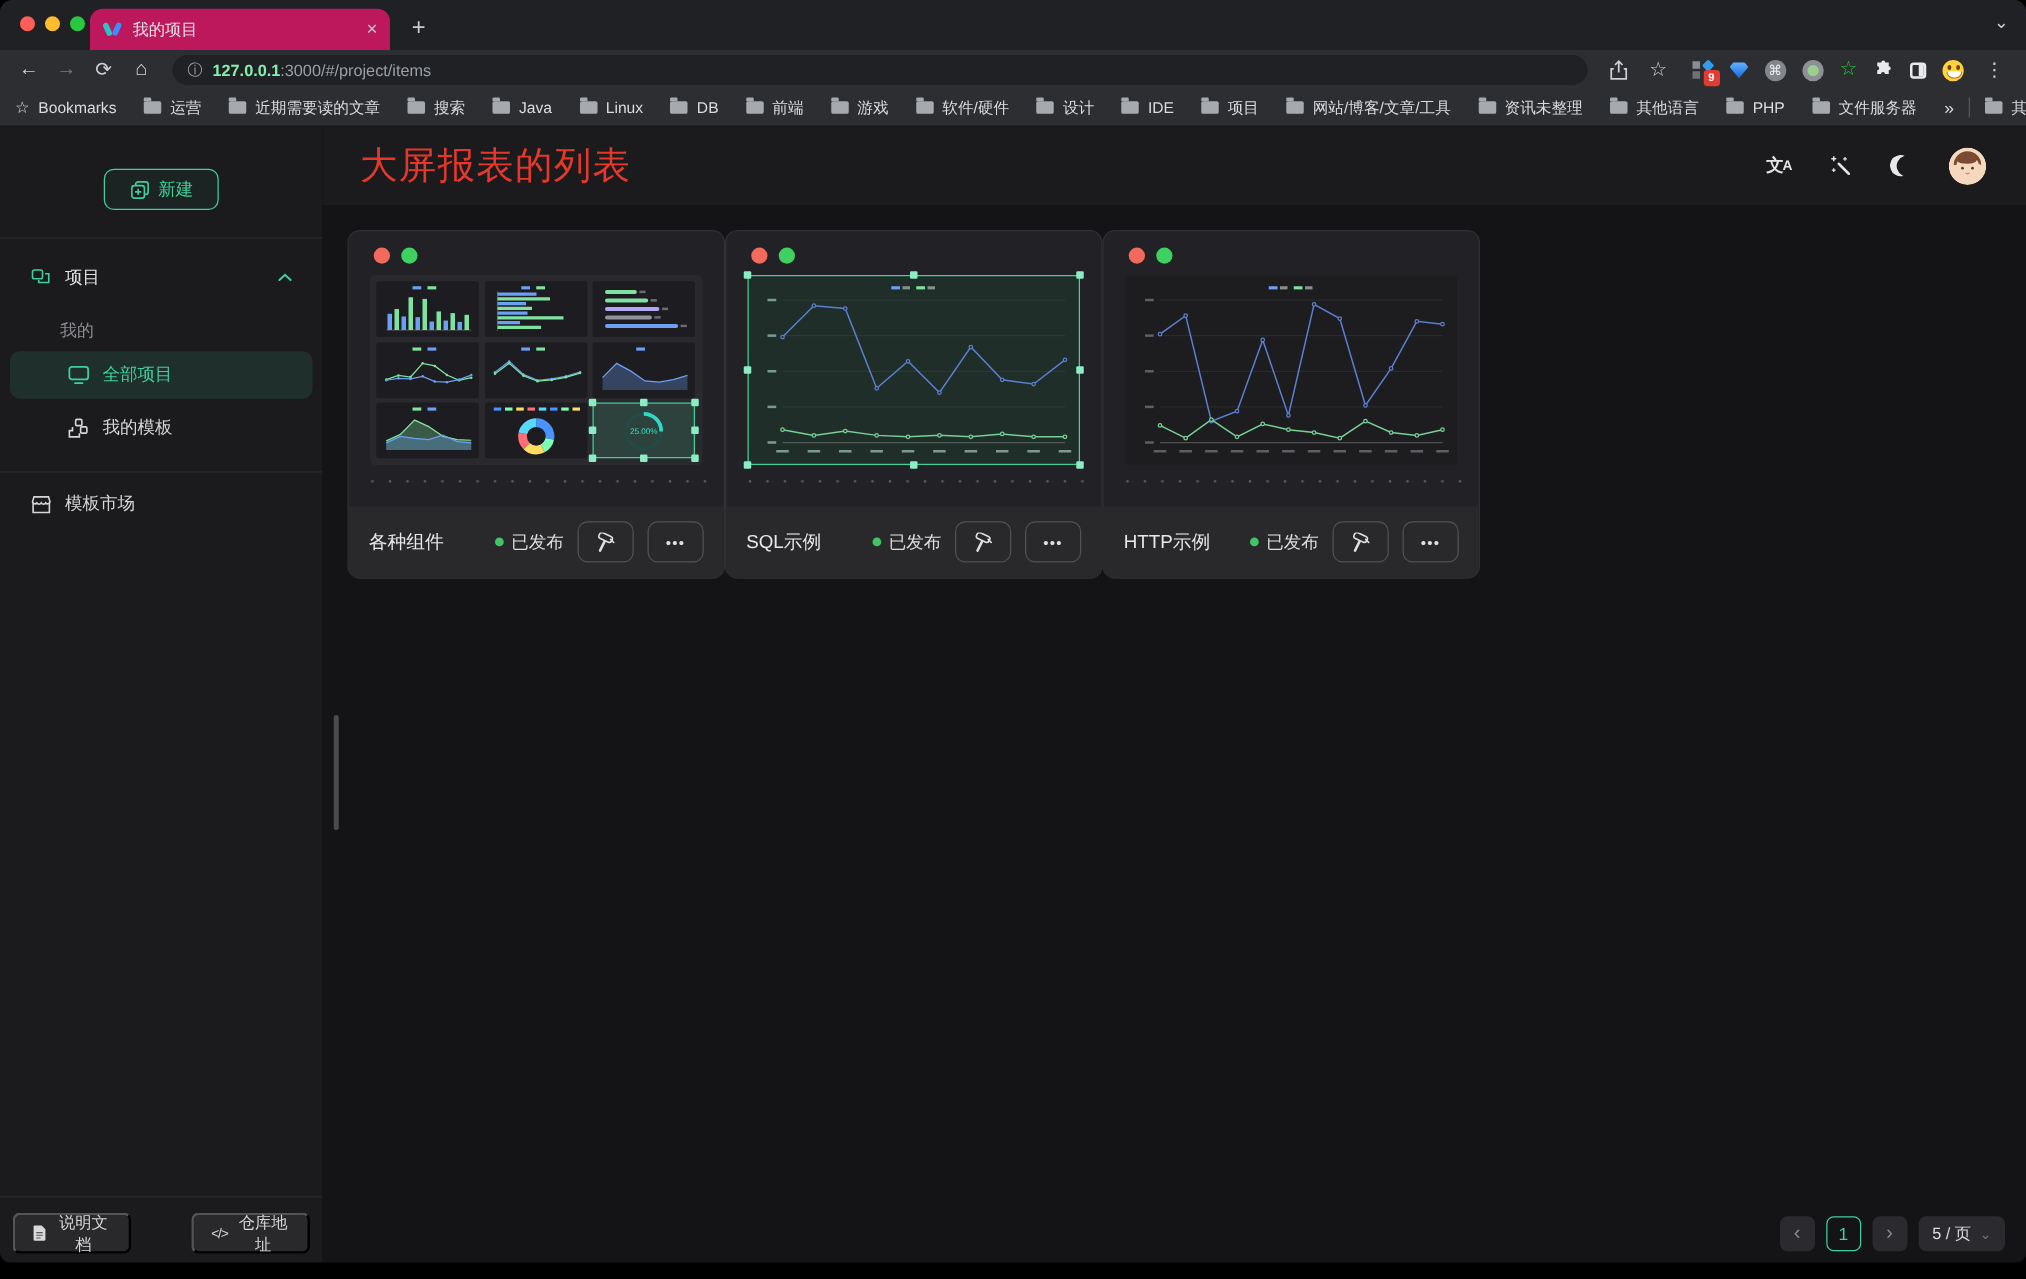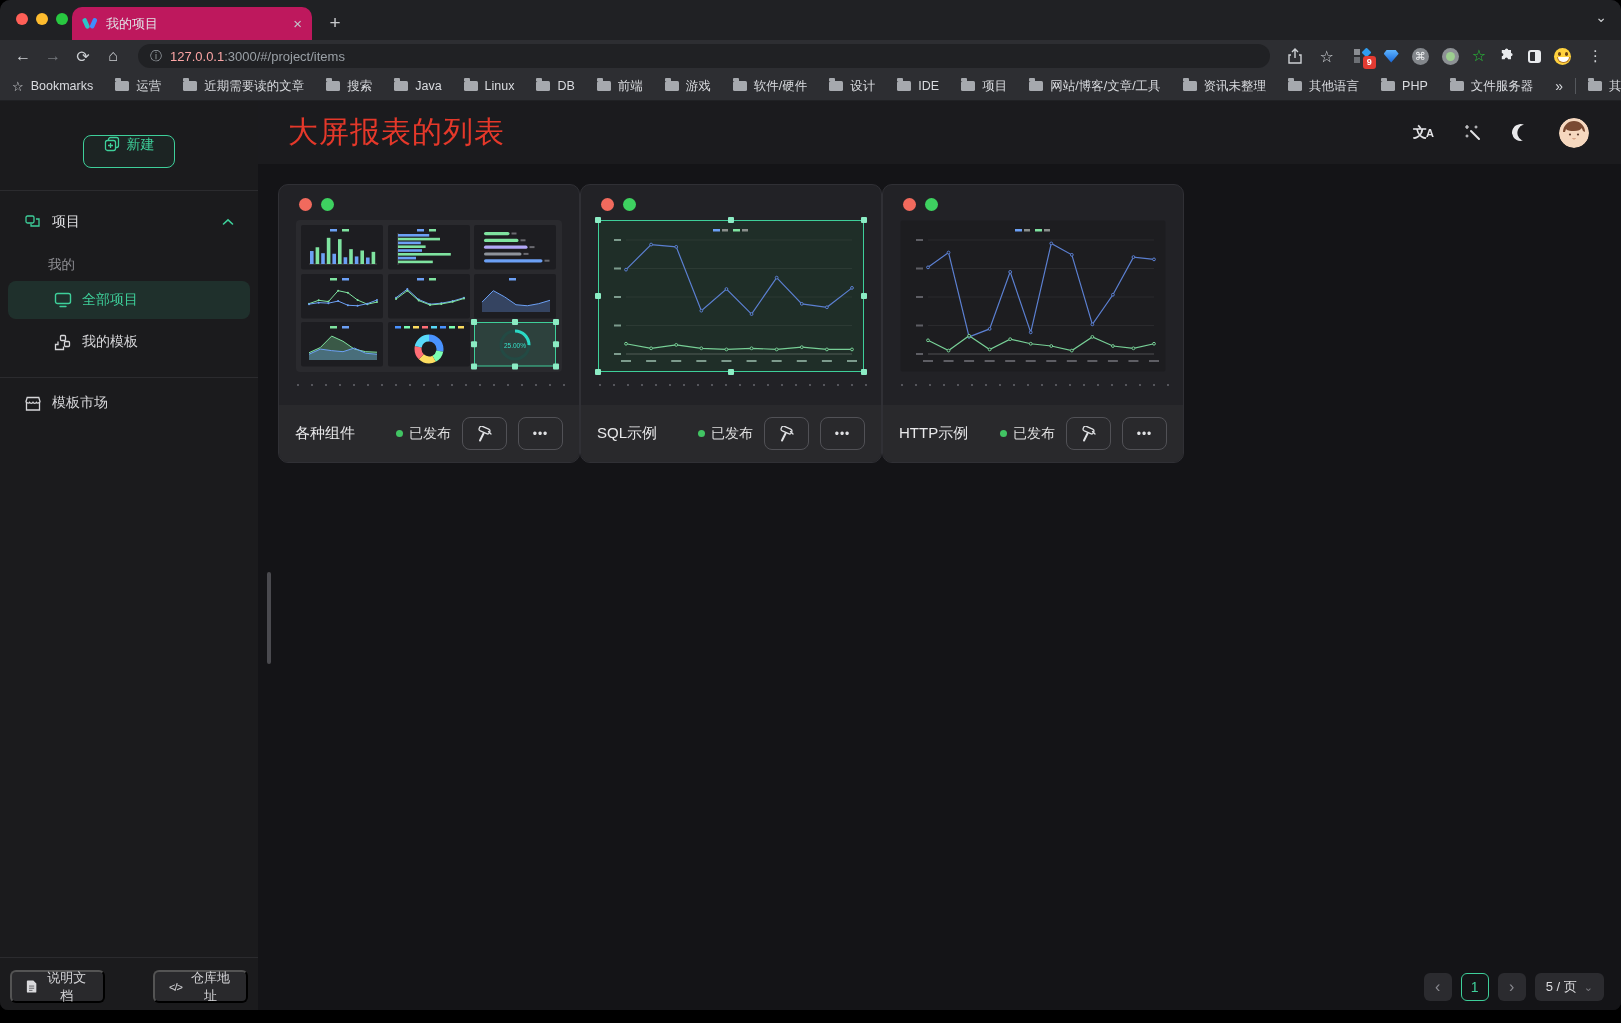--- a/index.html
+++ b/index.html
@@ -18,21 +18,21 @@
   .newtab-btn{position:absolute;left:322px;top:10px;color:#c9cbce;font-size:19px;font-weight:400;width:26px;height:26px;text-align:center;line-height:26px;}
   .tab-search{position:absolute;right:14px;top:9px;color:#c9cbce;font-size:14px;}
 
   
   .toolbar{height:32px;background:#2d2e32;display:flex;align-items:center;padding:0 10px;gap:4px;flex:none;}
   .nav-ic{width:26px;height:26px;display:flex;align-items:center;justify-content:center;color:#cdd0d4;font-size:16px;border-radius:50%;}
   .nav-ic.dim{color:#75797e;}
   .urlbar{flex:1;height:24px;background:#202124;border-radius:12px;display:flex;align-items:center;padding:0 12px;margin:0 8px;gap:8px;}
   .url-info{color:#9aa0a6;font-size:12px;}
   .url-text{font-size:13px;color:#9aa0a6;white-space:nowrap;}
-  .url-text b{color:#fca5a5;font-weight:400;}
+  .url-text b{color:#86efac;font-weight:700;}
   .url-actions{display:flex;align-items:center;gap:6px;margin-left:auto;}
   .ext-row{display:flex;align-items:center;gap:13px;padding:0 4px 0 10px;}
   .sq-ext{position:relative;width:17px;height:17px;}
   .sq-ext .s1{position:absolute;left:0;top:1px;width:6px;height:6px;background:#8a8d92;}
   .sq-ext .s2{position:absolute;left:0;top:9px;width:6px;height:6px;background:#6d7075;}
   .sq-ext .s3{position:absolute;left:9px;top:1px;width:7px;height:7px;background:#2f9df0;transform:rotate(45deg);border-radius:1px;}
   .ext-badge{position:absolute;right:-5px;bottom:-4px;background:#e33b32;color:#fff;font-size:9px;font-weight:700;width:13px;height:13px;border-radius:3px;text-align:center;line-height:13px;}
   .gem{width:15px;height:13px;background:linear-gradient(180deg,#5db3ff,#1565d8);clip-path:polygon(50% 100%,0 32%,22% 0,78% 0,100% 32%);}
   .circ-ext{width:17px;height:17px;border-radius:50%;background:#83878c;display:flex;align-items:center;justify-content:center;color:#eceef0;font-size:11px;}
   .circ-dot{width:17px;height:17px;border-radius:50%;background:#8d9195;display:flex;align-items:center;justify-content:center;}
@@ -54,21 +54,21 @@
   .bm-right{margin-left:auto;display:flex;align-items:center;gap:12px;}
   .bm-sep{width:1px;height:16px;background:#55585d;}
   .bm-overflow{color:#dadce0;font-size:14px;}
 
   
   .app{flex:1;display:flex;min-height:0;}
   .sidebar{width:258px;background:#1b1b1d;position:relative;flex:none;}
   .main{flex:1;background:#141417;position:relative;display:flex;flex-direction:column;min-width:0;}
 
   
-  .new-btn{margin:34px auto 0;display:flex;justify-content:center;gap:7px;width:92px;height:33px;border:1px solid #3ecf9a;border-radius:8px;color:#3ecf9a;font-size:14px;background:rgba(62,207,154,0.05);}
+  .new-btn{margin:34px auto 0;display:flex;align-items:center;justify-content:center;gap:7px;width:92px;height:33px;border:1px solid #3ecf9a;border-radius:8px;color:#3ecf9a;font-size:14px;background:rgba(62,207,154,0.05);}
   .sb-divider{height:1px;background:#2b2b2e;margin:22px 0 0;}
   .sb-section{display:flex;align-items:center;height:34px;padding:0 24px;margin-top:14px;color:#e0e0e3;font-size:14px;gap:10px;}
   .sb-section .chev{margin-left:auto;}
   .sb-group{color:#8d8d92;font-size:13.5px;padding-left:48px;margin-top:14px;height:24px;display:flex;align-items:center;}
   .sb-item{display:flex;align-items:center;height:38px;margin:4px 8px 0;border-radius:8px;padding-left:46px;gap:10px;font-size:14px;color:#d6d6d9;}
   .sb-item.active{background:rgba(62,207,154,0.12);color:#3ecf9a;}
   .sb-root-item{display:flex;align-items:center;height:38px;padding-left:24px;gap:10px;font-size:14px;color:#d6d6d9;margin-top:6px;}
   .sb-footer{position:absolute;left:0;right:0;bottom:0;padding:12px 10px 7px;border-top:1px solid #2b2b2e;display:flex;gap:48px;}
   .sb-foot-btn{display:flex;align-items:center;justify-content:center;gap:7px;height:33px;padding:0 14px;background:#29292c;border-radius:6px;color:#d6d6d9;font-size:13px;}
 

